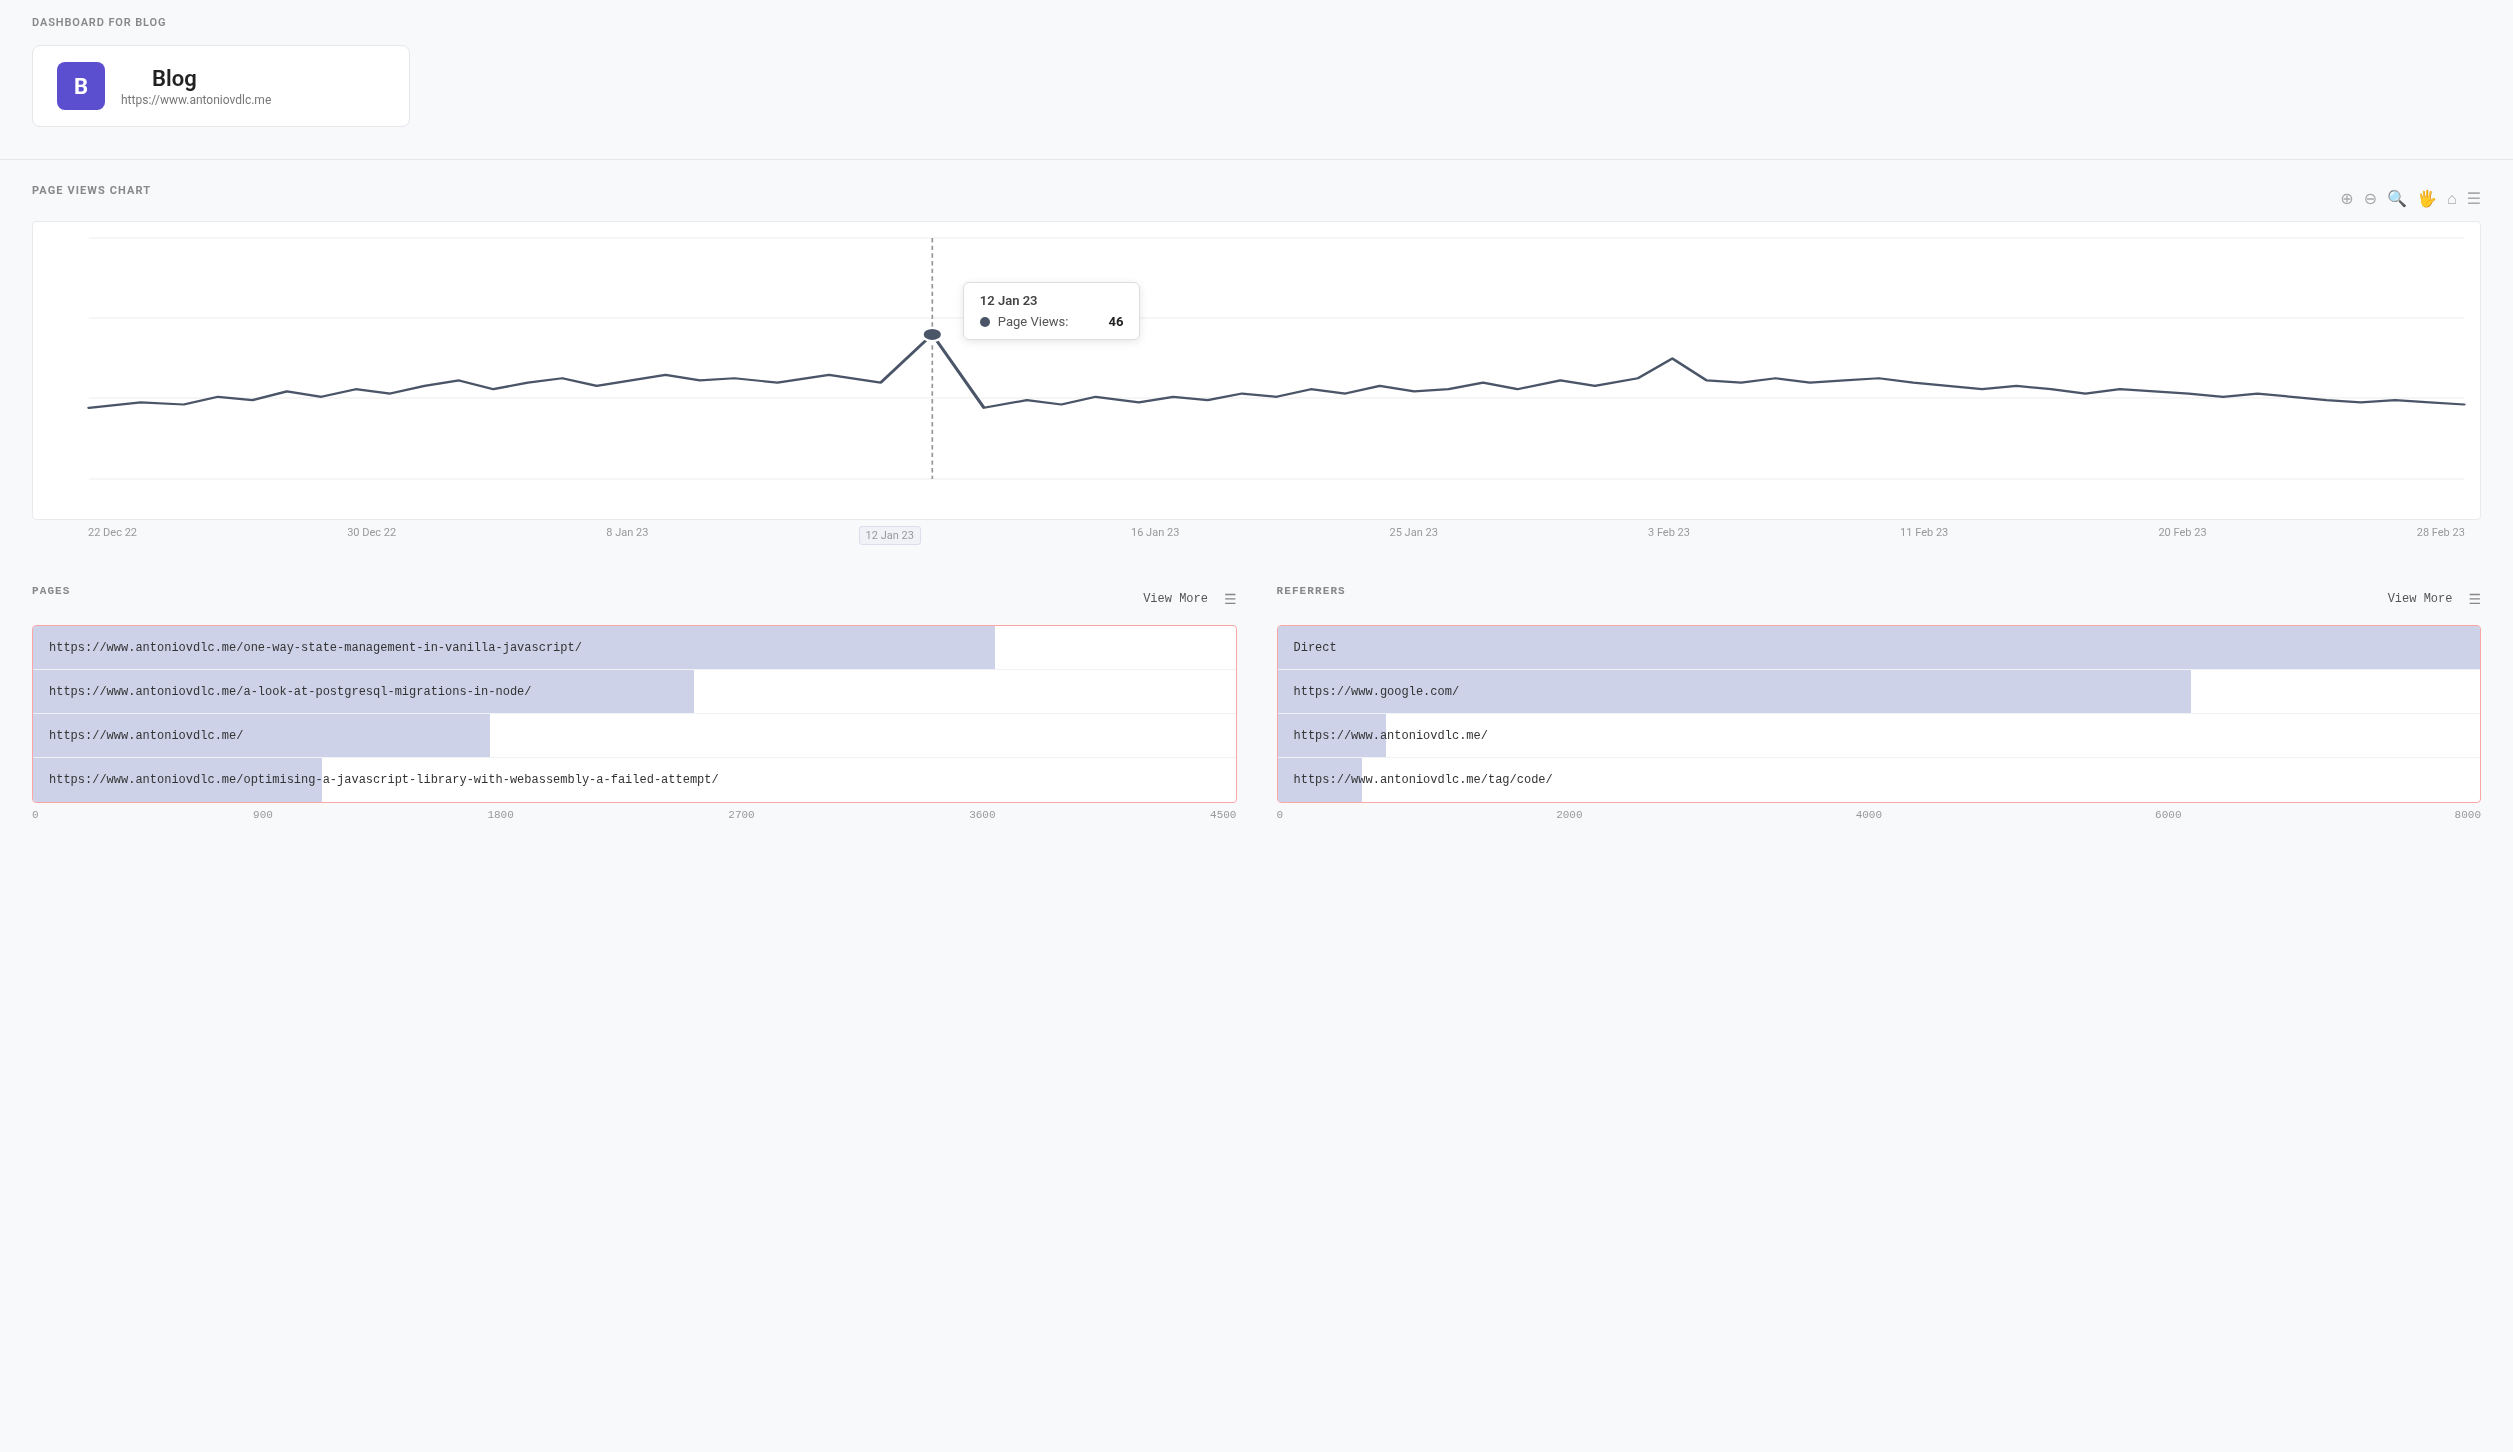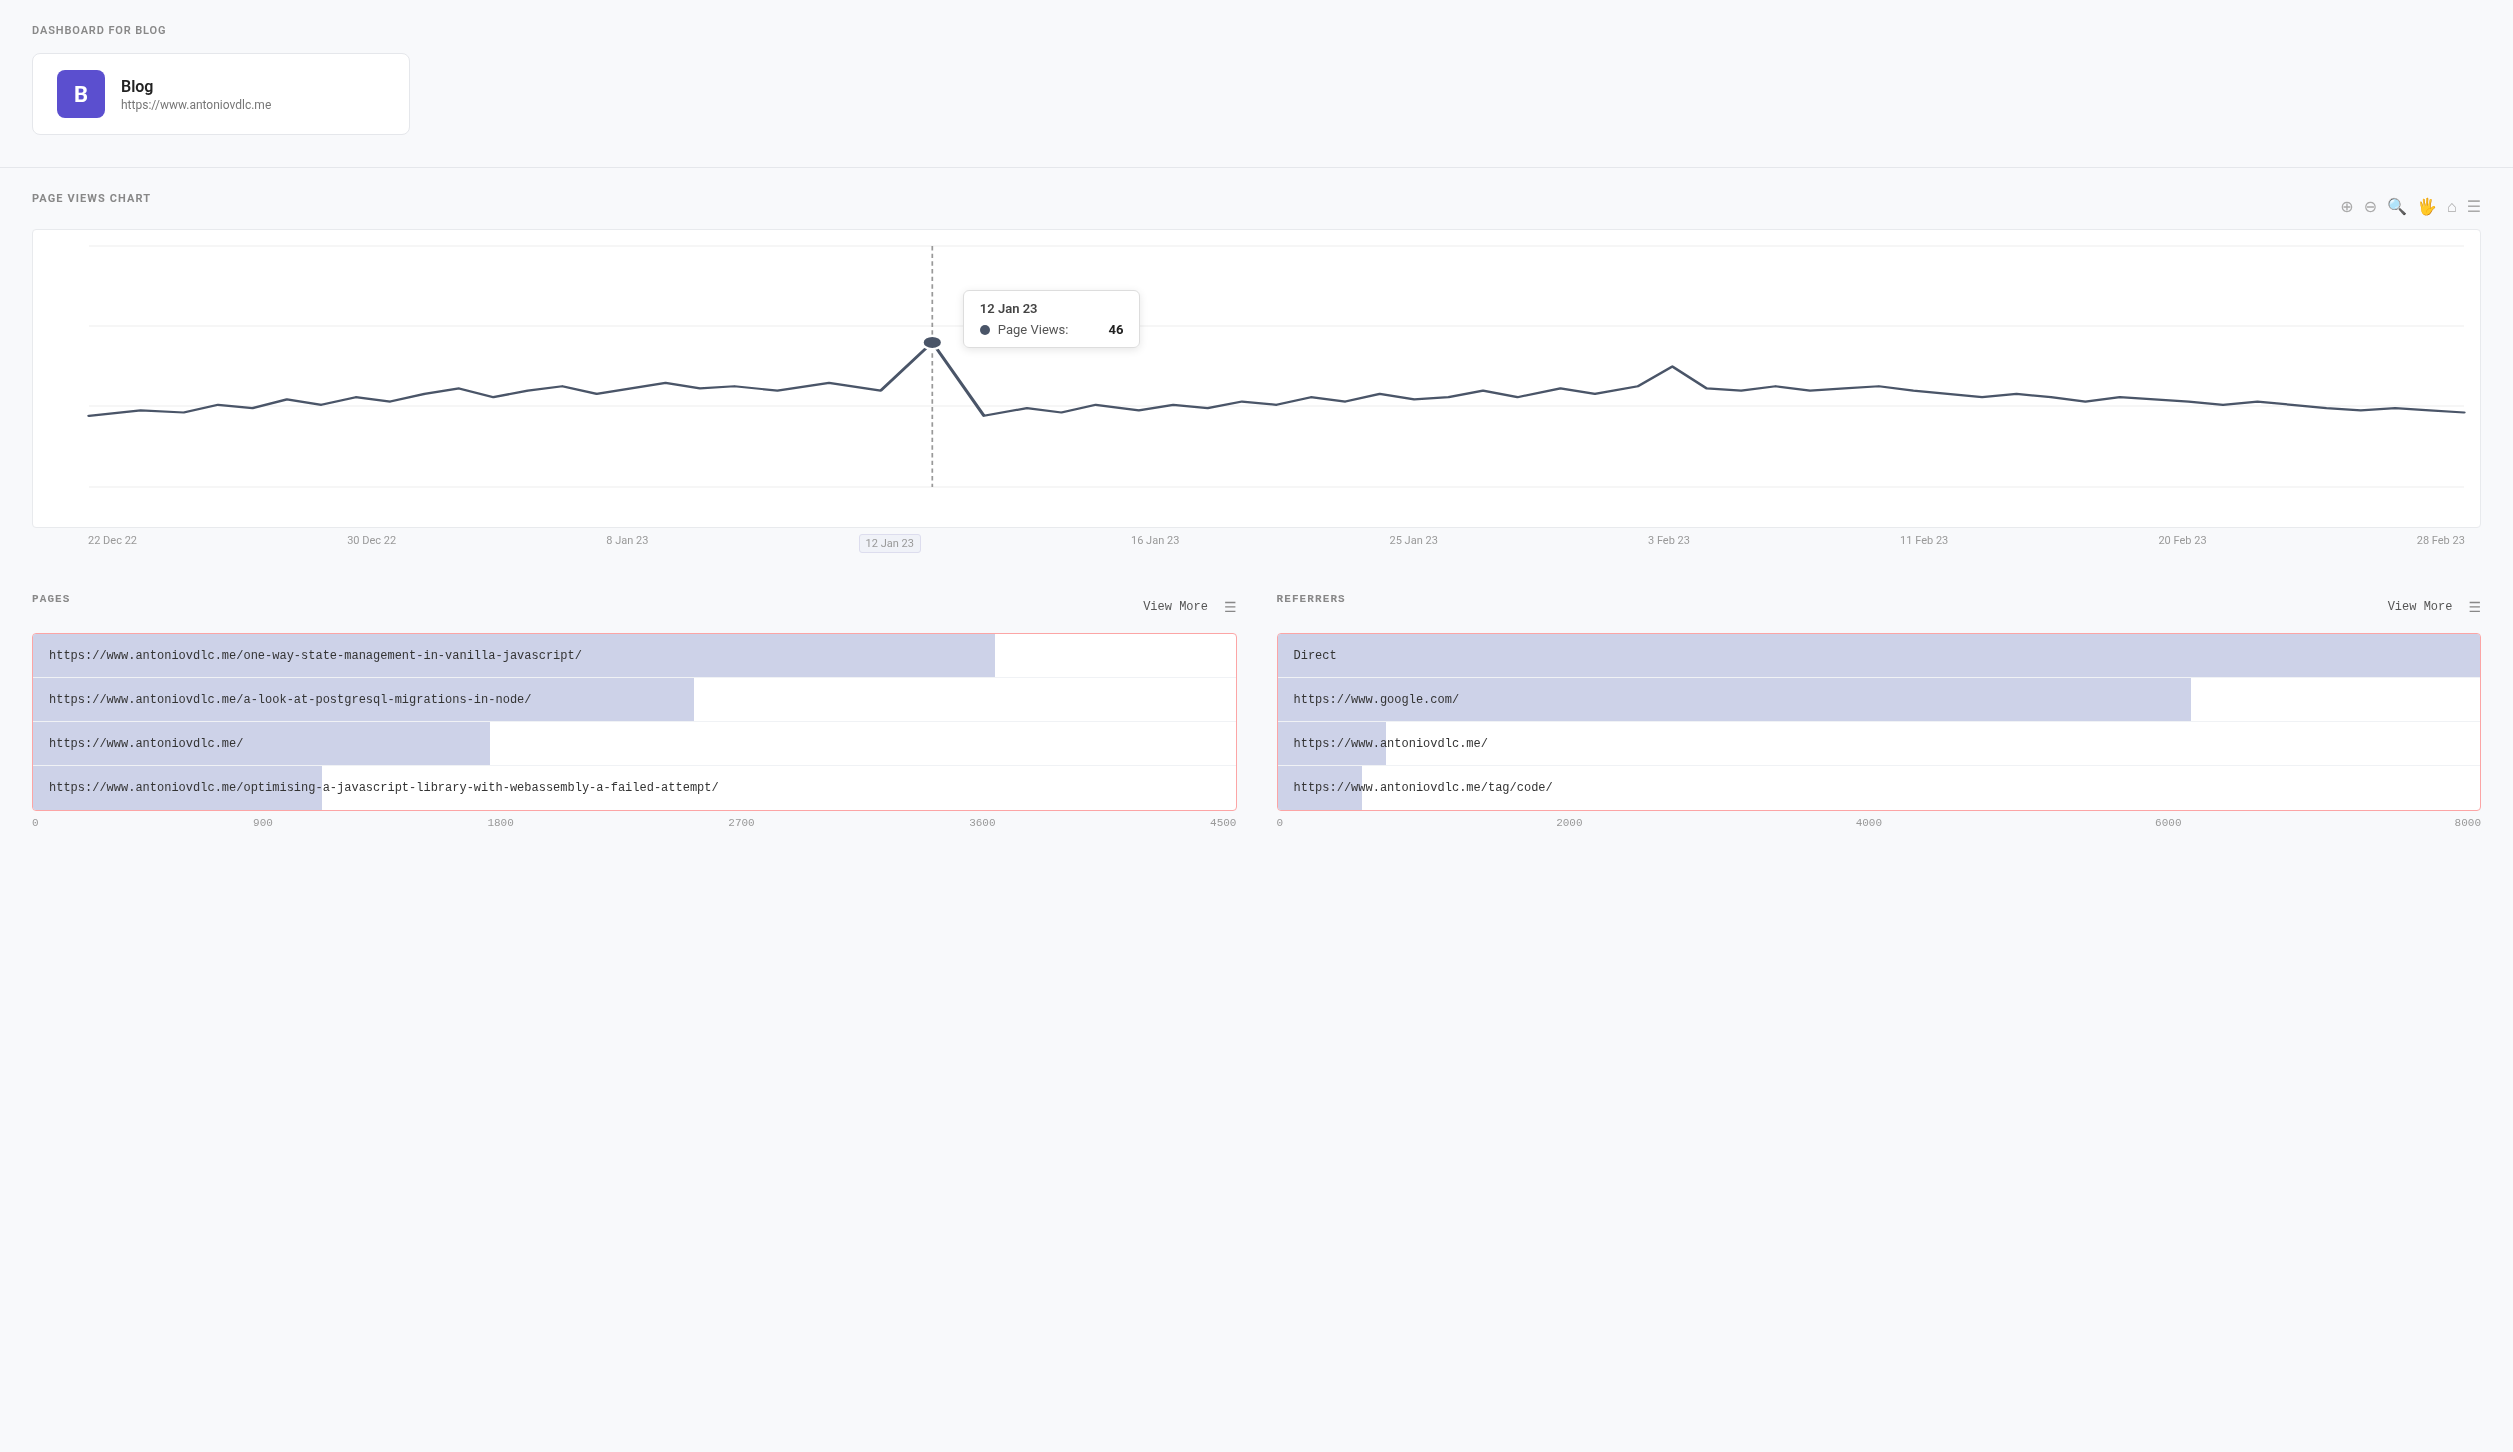--- a/index.html
+++ b/index.html
@@ -3,21 +3,21 @@
   <meta charset="utf-8">
   <style>
     * { box-sizing: border-box; margin: 0; padding: 0; }
     body {
       font-family: -apple-system, BlinkMacSystemFont, 'Segoe UI', Roboto, sans-serif;
       background: #f8f9fb;
       color: #333;
       font-size: 13px;
     }
     .page {
-      padding: 24px 32px;
+      padding: 16px 32px;
       max-width: 2513px;
     }
     .dashboard-title {
       font-size: 11px;
       font-weight: 600;
       letter-spacing: 0.08em;
       color: #888;
       text-transform: uppercase;
       margin-bottom: 16px;
     }
@@ -39,23 +39,24 @@
       display: flex;
       align-items: center;
       justify-content: center;
       color: #fff;
       font-size: 22px;
       font-weight: 700;
       margin-right: 16px;
       flex-shrink: 0;
     }
     .site-name {
-      font-size: 16px;
+      font-size: 22px;
       font-weight: 600;
       color: #222;
+      margin-left: 31px;
     }
     .site-url {
       font-size: 12px;
       color: #777;
       margin-top: 2px;
     }
     .section-divider {
       border: none;
       border-top: 1px solid #e5e7eb;
       margin: 0 -32px 24px -32px;

